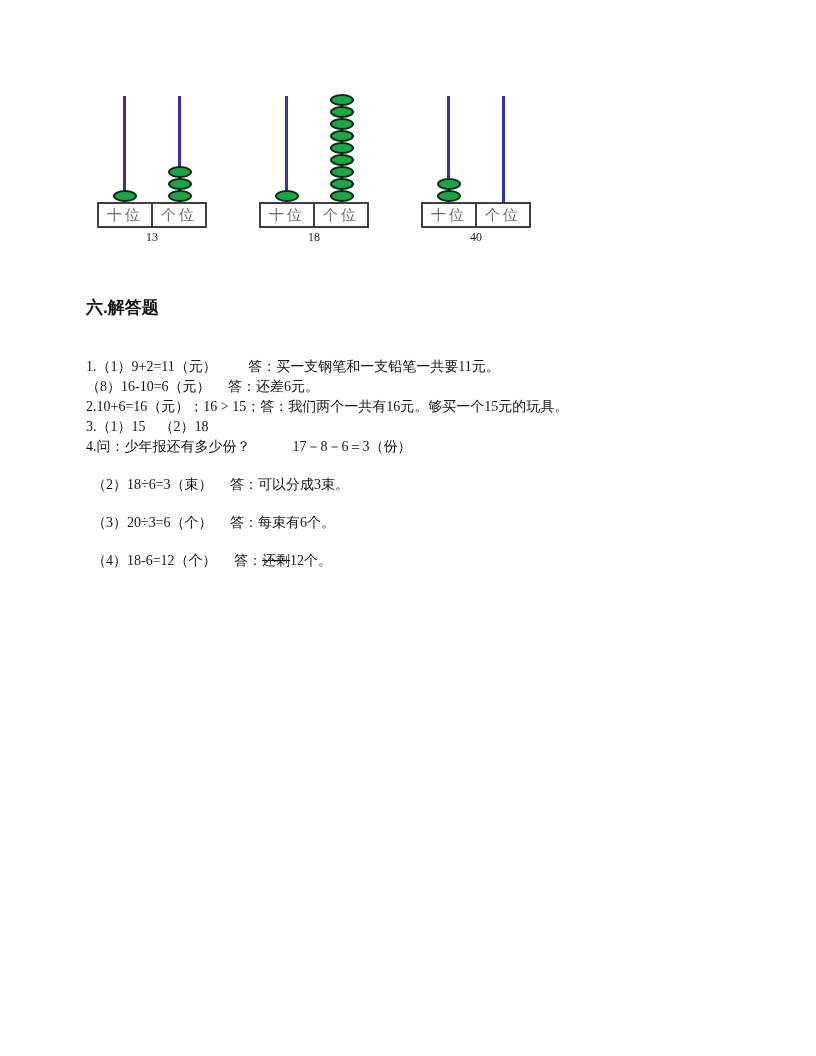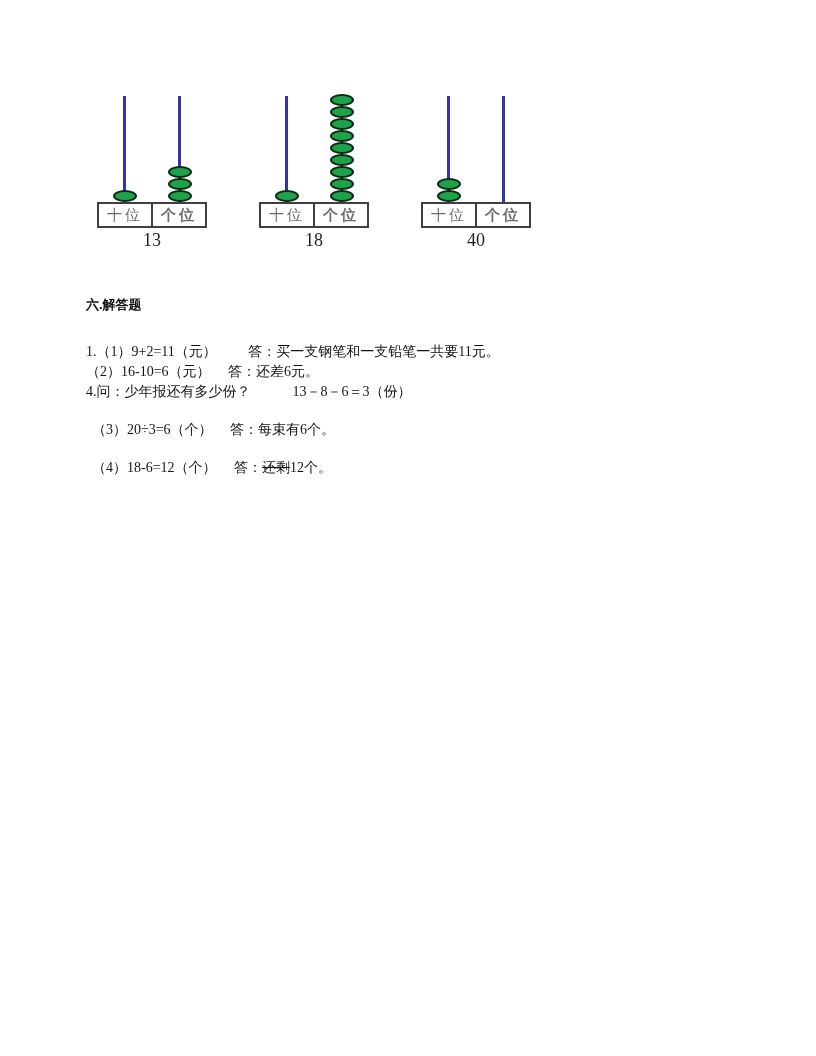--- a/index.html
+++ b/index.html
@@ -20,33 +20,33 @@
     border-radius:50%;
   }
   .pbox {
     position:absolute; left:0; top:106px; width:110px; height:26px;
     display:flex; border:2px solid var(--boxline,#3f3f3f); background:#fff;
   }
   .cell {
     flex:1; display:flex; align-items:center; justify-content:center;
     font-size:15px; letter-spacing:3px; color:var(--label,#6b6b6b);
   }
-  .cell2 { border-left:2px solid var(--boxline,#3f3f3f);font-weight:bold; }
+  .cell2 { border-left:2px solid var(--boxline,#3f3f3f); }
   .abnum {
     position:absolute; left:0; top:134px; width:110px; text-align:center;
-    font-size:18px; color:var(--num,#1f1f1f);
+    font-size:12px; color:var(--num,#1f1f1f);
   }
   
   .section-heading {
     position:absolute; left:86px; top:296px;
     font-family:"Liberation Sans","DejaVu Sans",sans-serif;
-    font-weight:bold; font-size:13px; color:#111;
+    font-weight:bold; font-size:17px; color:#111;
   }
   .answers {
-    position:absolute; left:86px; top:342px; width:680px;
+    position:absolute; left:86px; top:357px; width:680px;
     font-size:14px; line-height:20px; color:#141414;
   }
   .line { white-space:pre; }
   .line.spaced { margin-top:18px; }
   .line.indent { padding-left:6px; }
   .strike { text-decoration:line-through; }
 </style>
 </head>
 <body>
 
@@ -92,18 +92,21 @@
         <div class="pbox">
           <div class="cell">十位</div>
           <div class="cell cell2">个位</div>
         </div>
         <div class="abnum">40</div>
       </div>
     </div>
   <div class="section-heading">六.解答题</div>
   <div class="answers" id="answers">
       <div class="line"><span>1.（1）9+2=11（元）　　 答：买一支钢笔和一支铅笔一共要11元。</span></div>
-      <div class="line"><span>（2）16-10=6（元）　 答：还差6元。</span></div>
-      <div class="line"><span>4.问：少年报还有多少份？　　　13－8－6＝3（份）</span></div>
+      <div class="line"><span>（8）16-10=6（元）　 答：还差6元。</span></div>
+      <div class="line"><span>2.10+6=16（元）；16 &gt; 15；答：我们两个一共有16元。够买一个15元的玩具。</span></div>
+      <div class="line"><span>3.（1）15　（2）18</span></div>
+      <div class="line"><span>4.问：少年报还有多少份？　　　17－8－6＝3（份）</span></div>
+      <div class="line spaced indent"><span>（2）18÷6=3（束）　 答：可以分成3束。</span></div>
       <div class="line spaced indent"><span>（3）20÷3=6（个）　 答：每束有6个。</span></div>
       <div class="line spaced indent"><span>（4）18-6=12（个）　 答：</span><span class="strike">还剩</span><span>12个。</span></div>
     </div>
 </div>
 
 </body></html>

